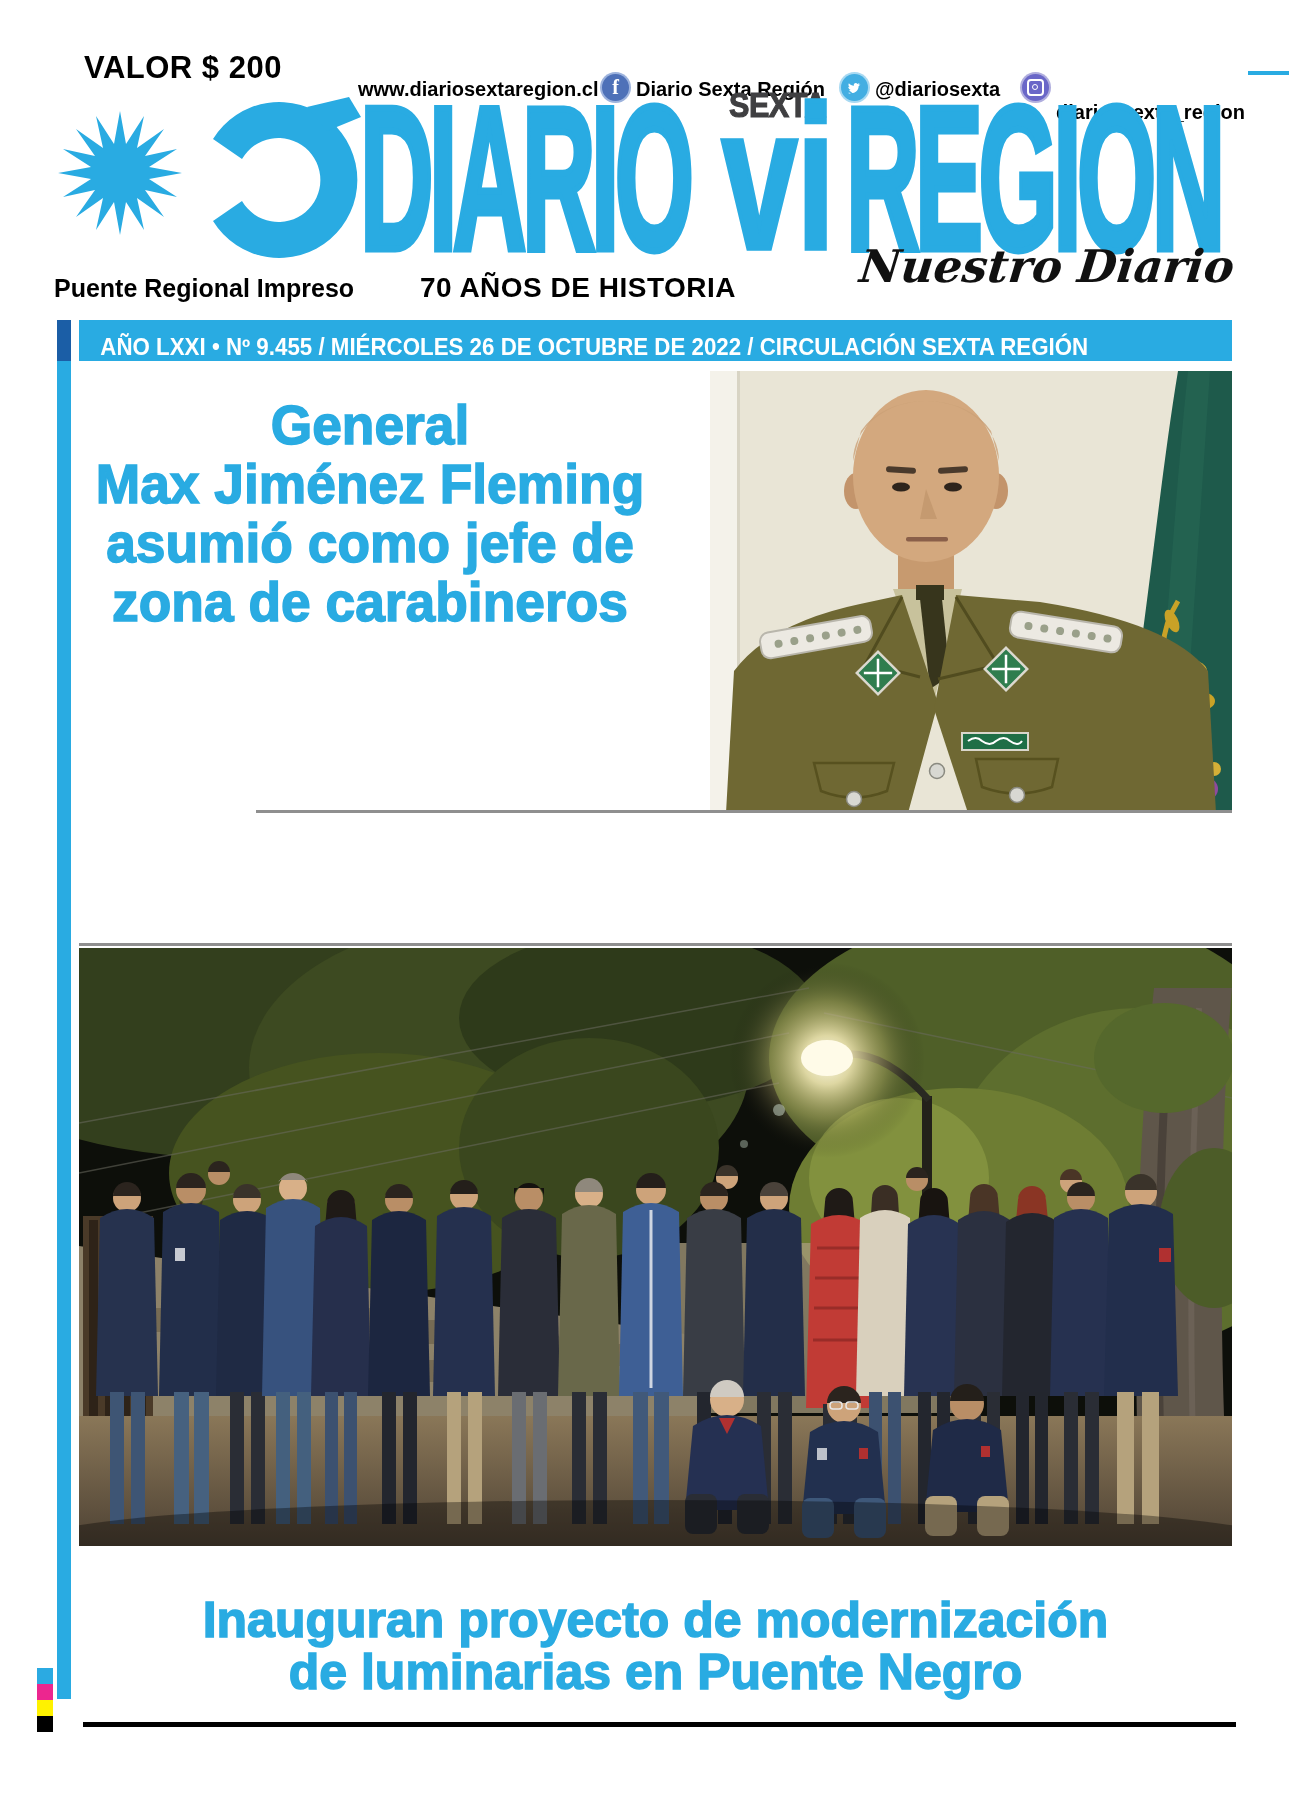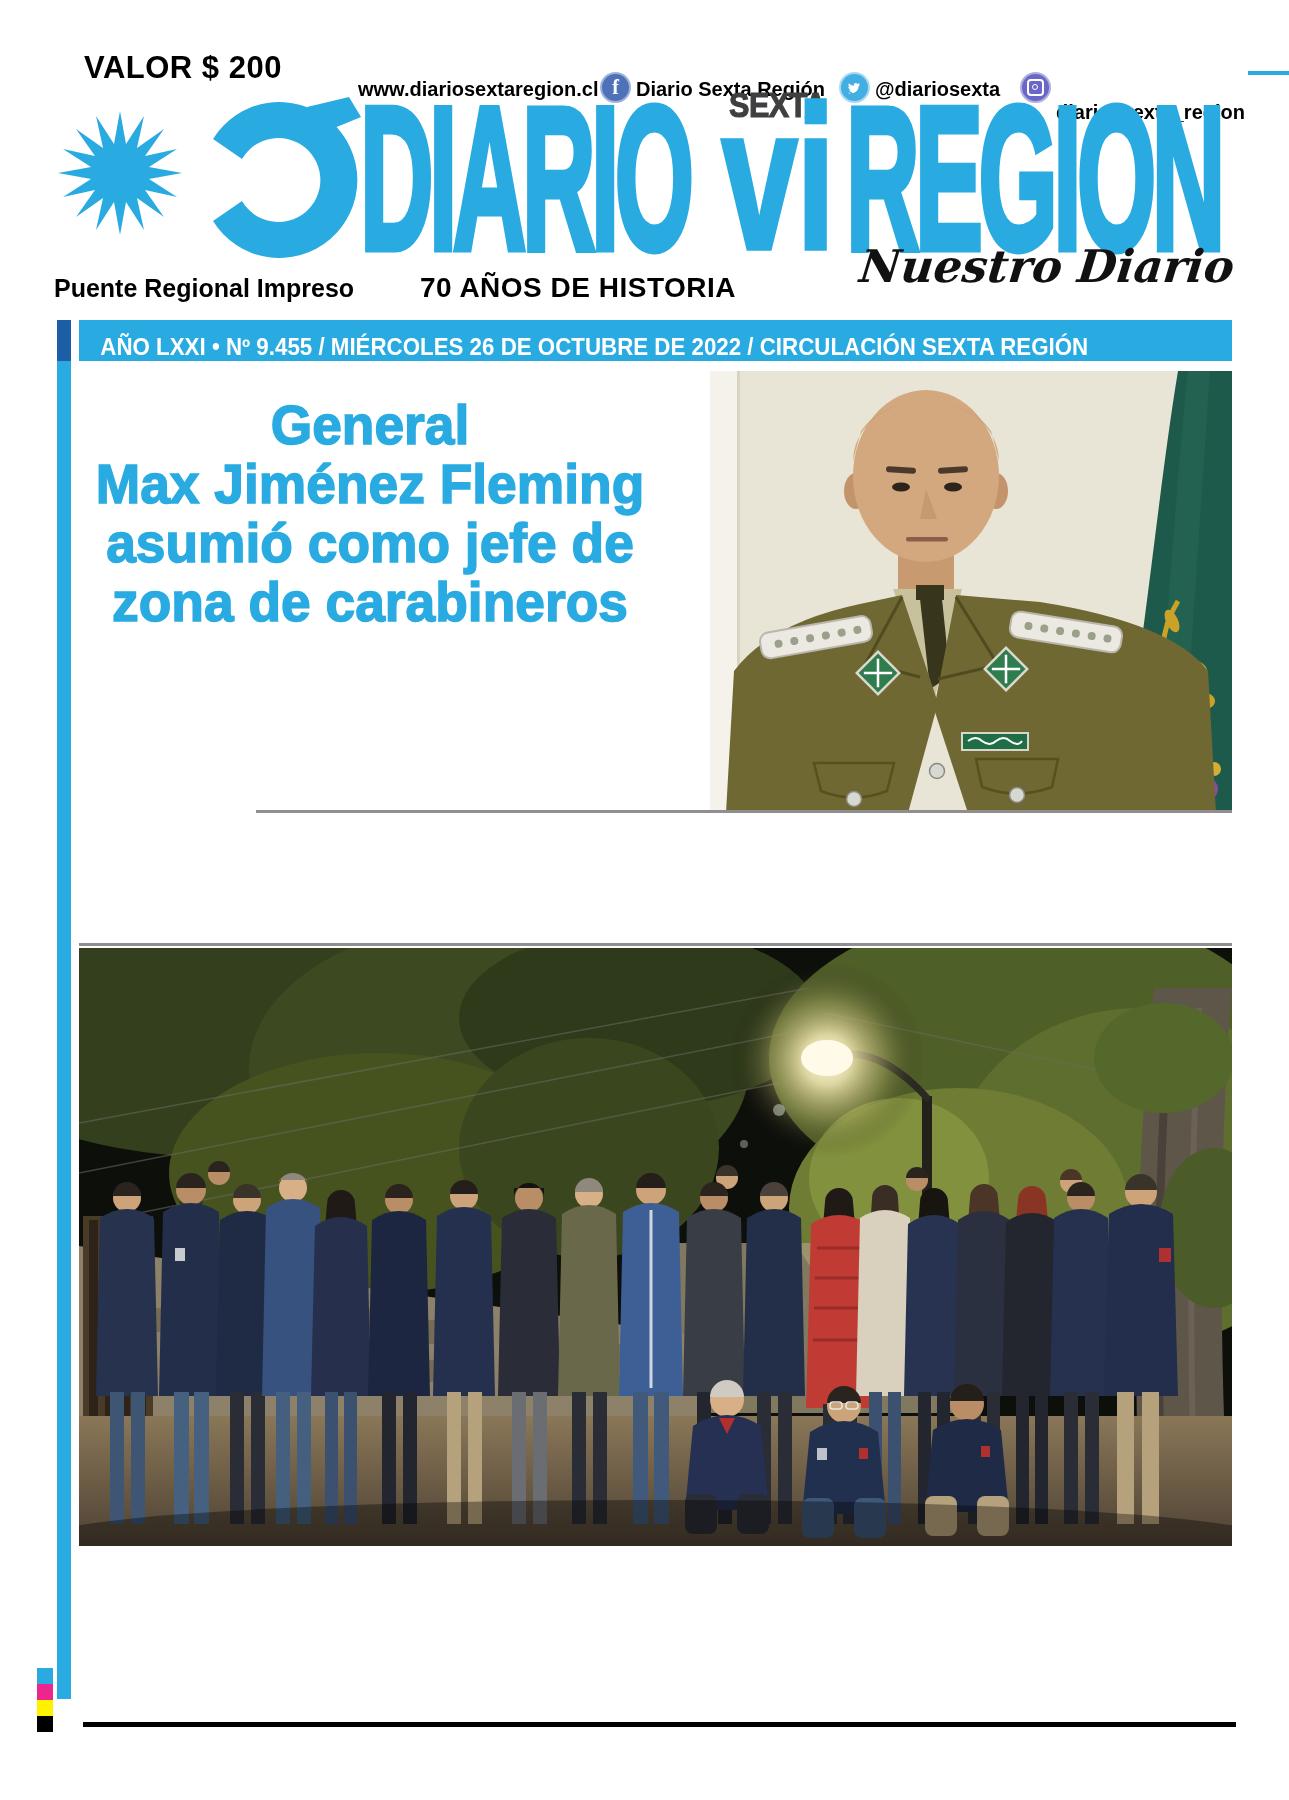--- a/index.html
+++ b/index.html
@@ -450,19 +450,23 @@
           <path d="M871 453A17 17 0 0 1 905 453Z" fill="#241f1a"></path>
           <path d="M854 482Q888 460 922 482L930 564L846 564Z" fill="#1f2a47"></path>
           <rect x="846" y="548" width="32" height="40" rx="8" fill="#b5a27c"></rect>
           <rect x="898" y="548" width="32" height="40" rx="8" fill="#b5a27c"></rect>
           <rect x="902" y="498" width="9" height="11" fill="#b03030"></rect>
         </g>
     </g>
     <ellipse cx="576" cy="592" rx="620" ry="40" fill="#000" opacity=".35"></ellipse>
   </svg>
 
+  <div class="abs third-hl">
+    <div>Inauguran proyecto de modernización</div>
+    <div>de luminarias en Puente Negro</div>
+  </div>
   <div class="abs bottom-rule"></div>
 
   <div class="abs reg reg-c"></div>
   <div class="abs reg reg-m"></div>
   <div class="abs reg reg-y"></div>
   <div class="abs reg reg-k"></div>
 </div>
 
 </body></html>

